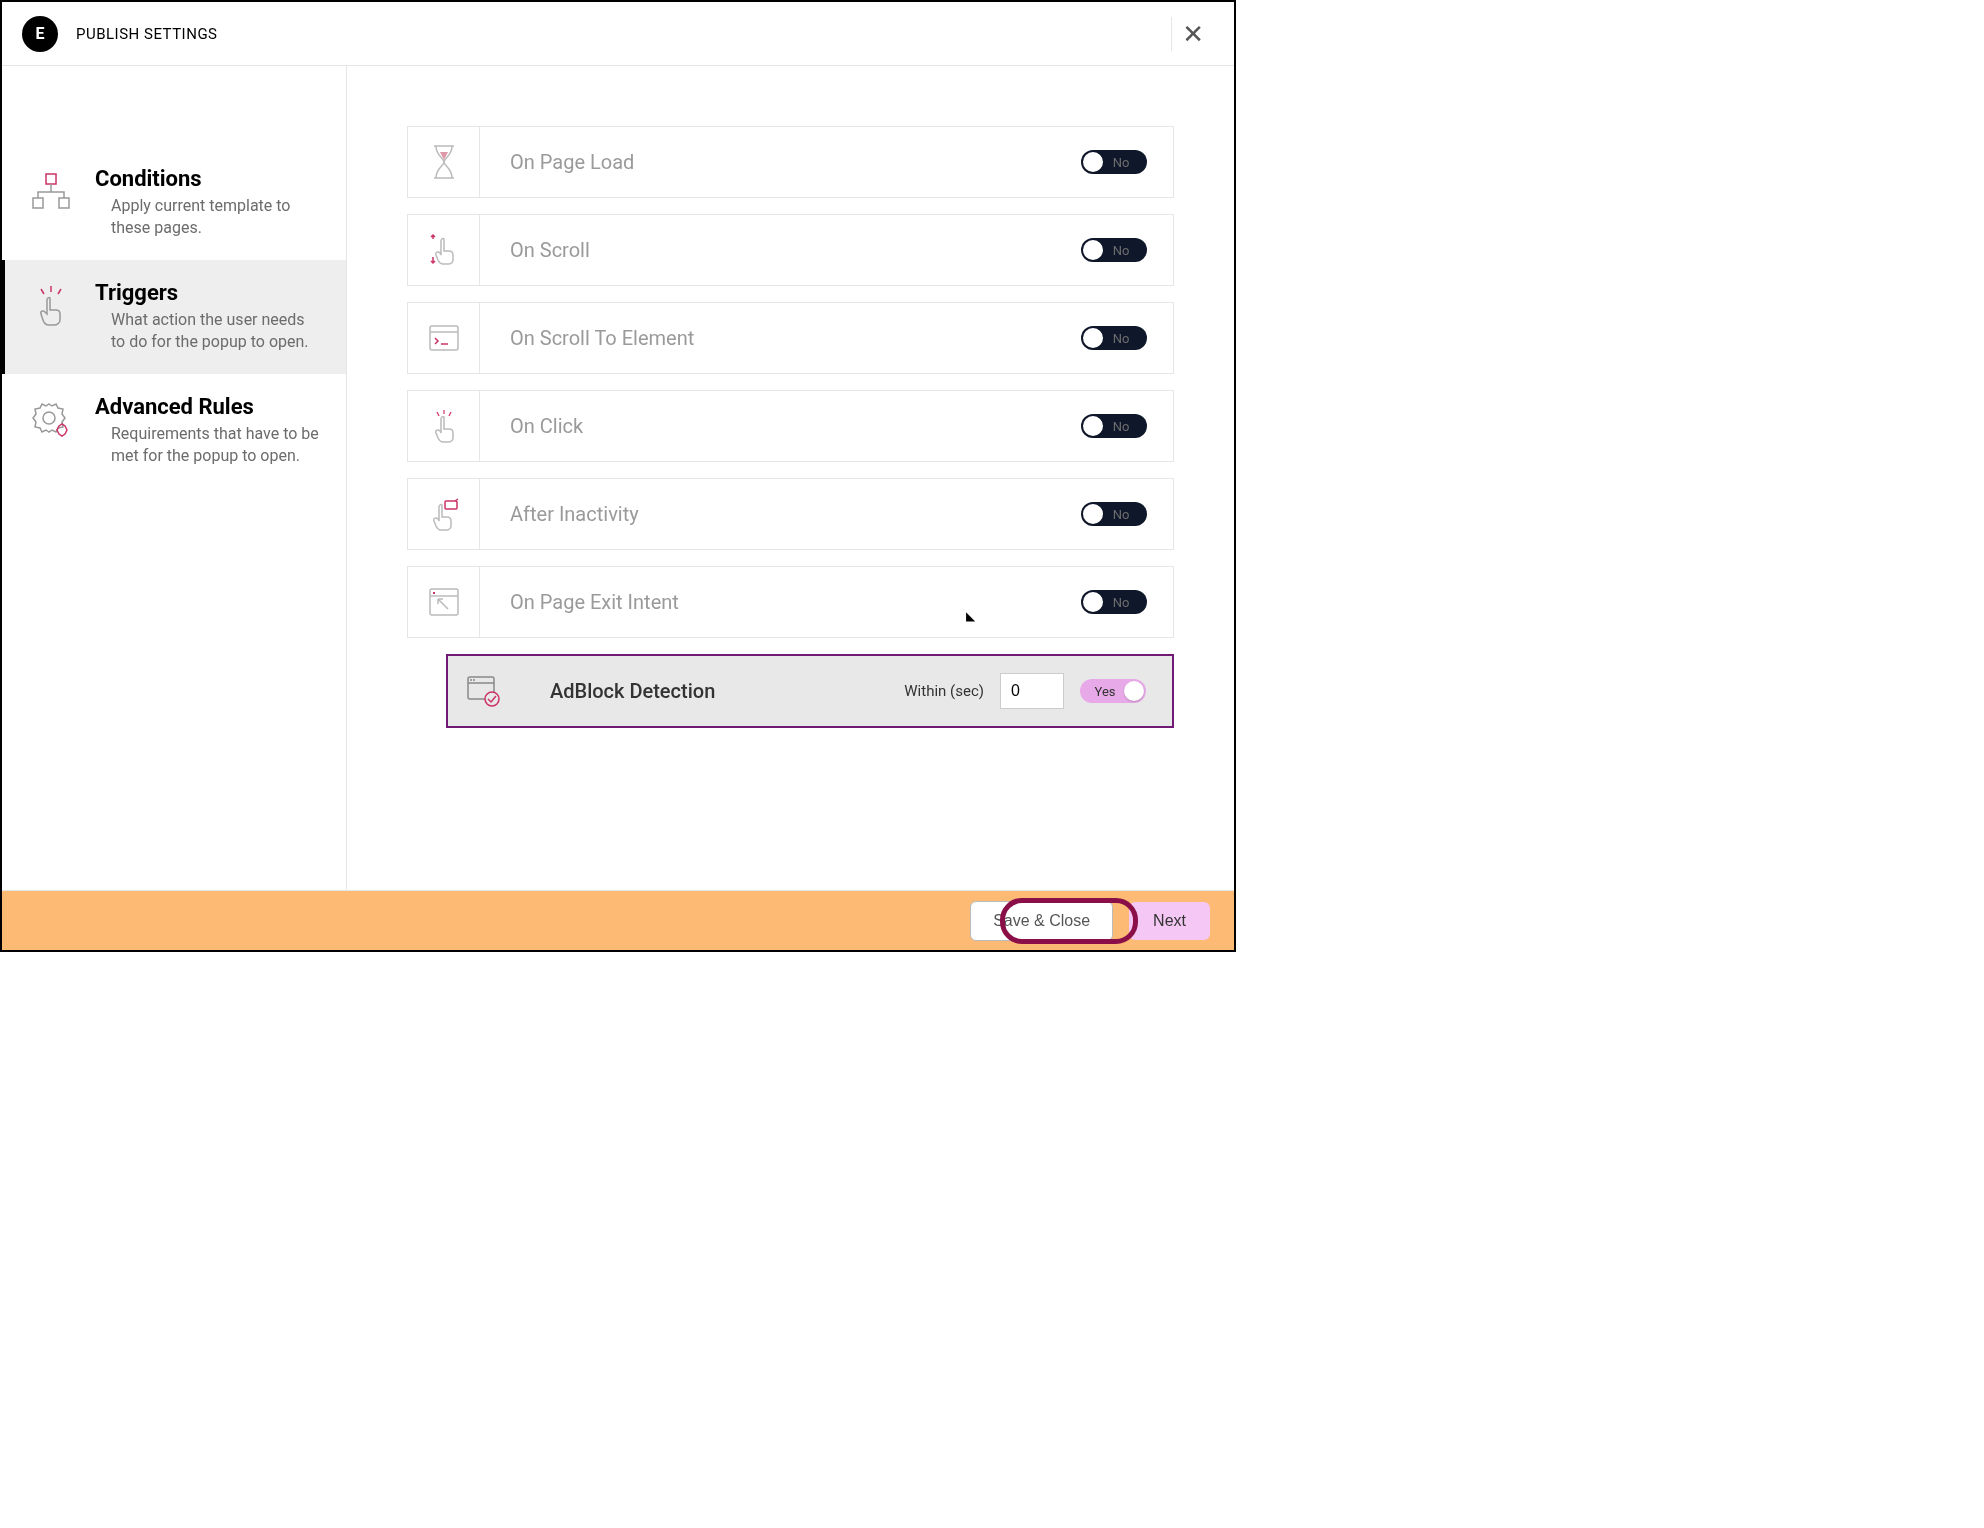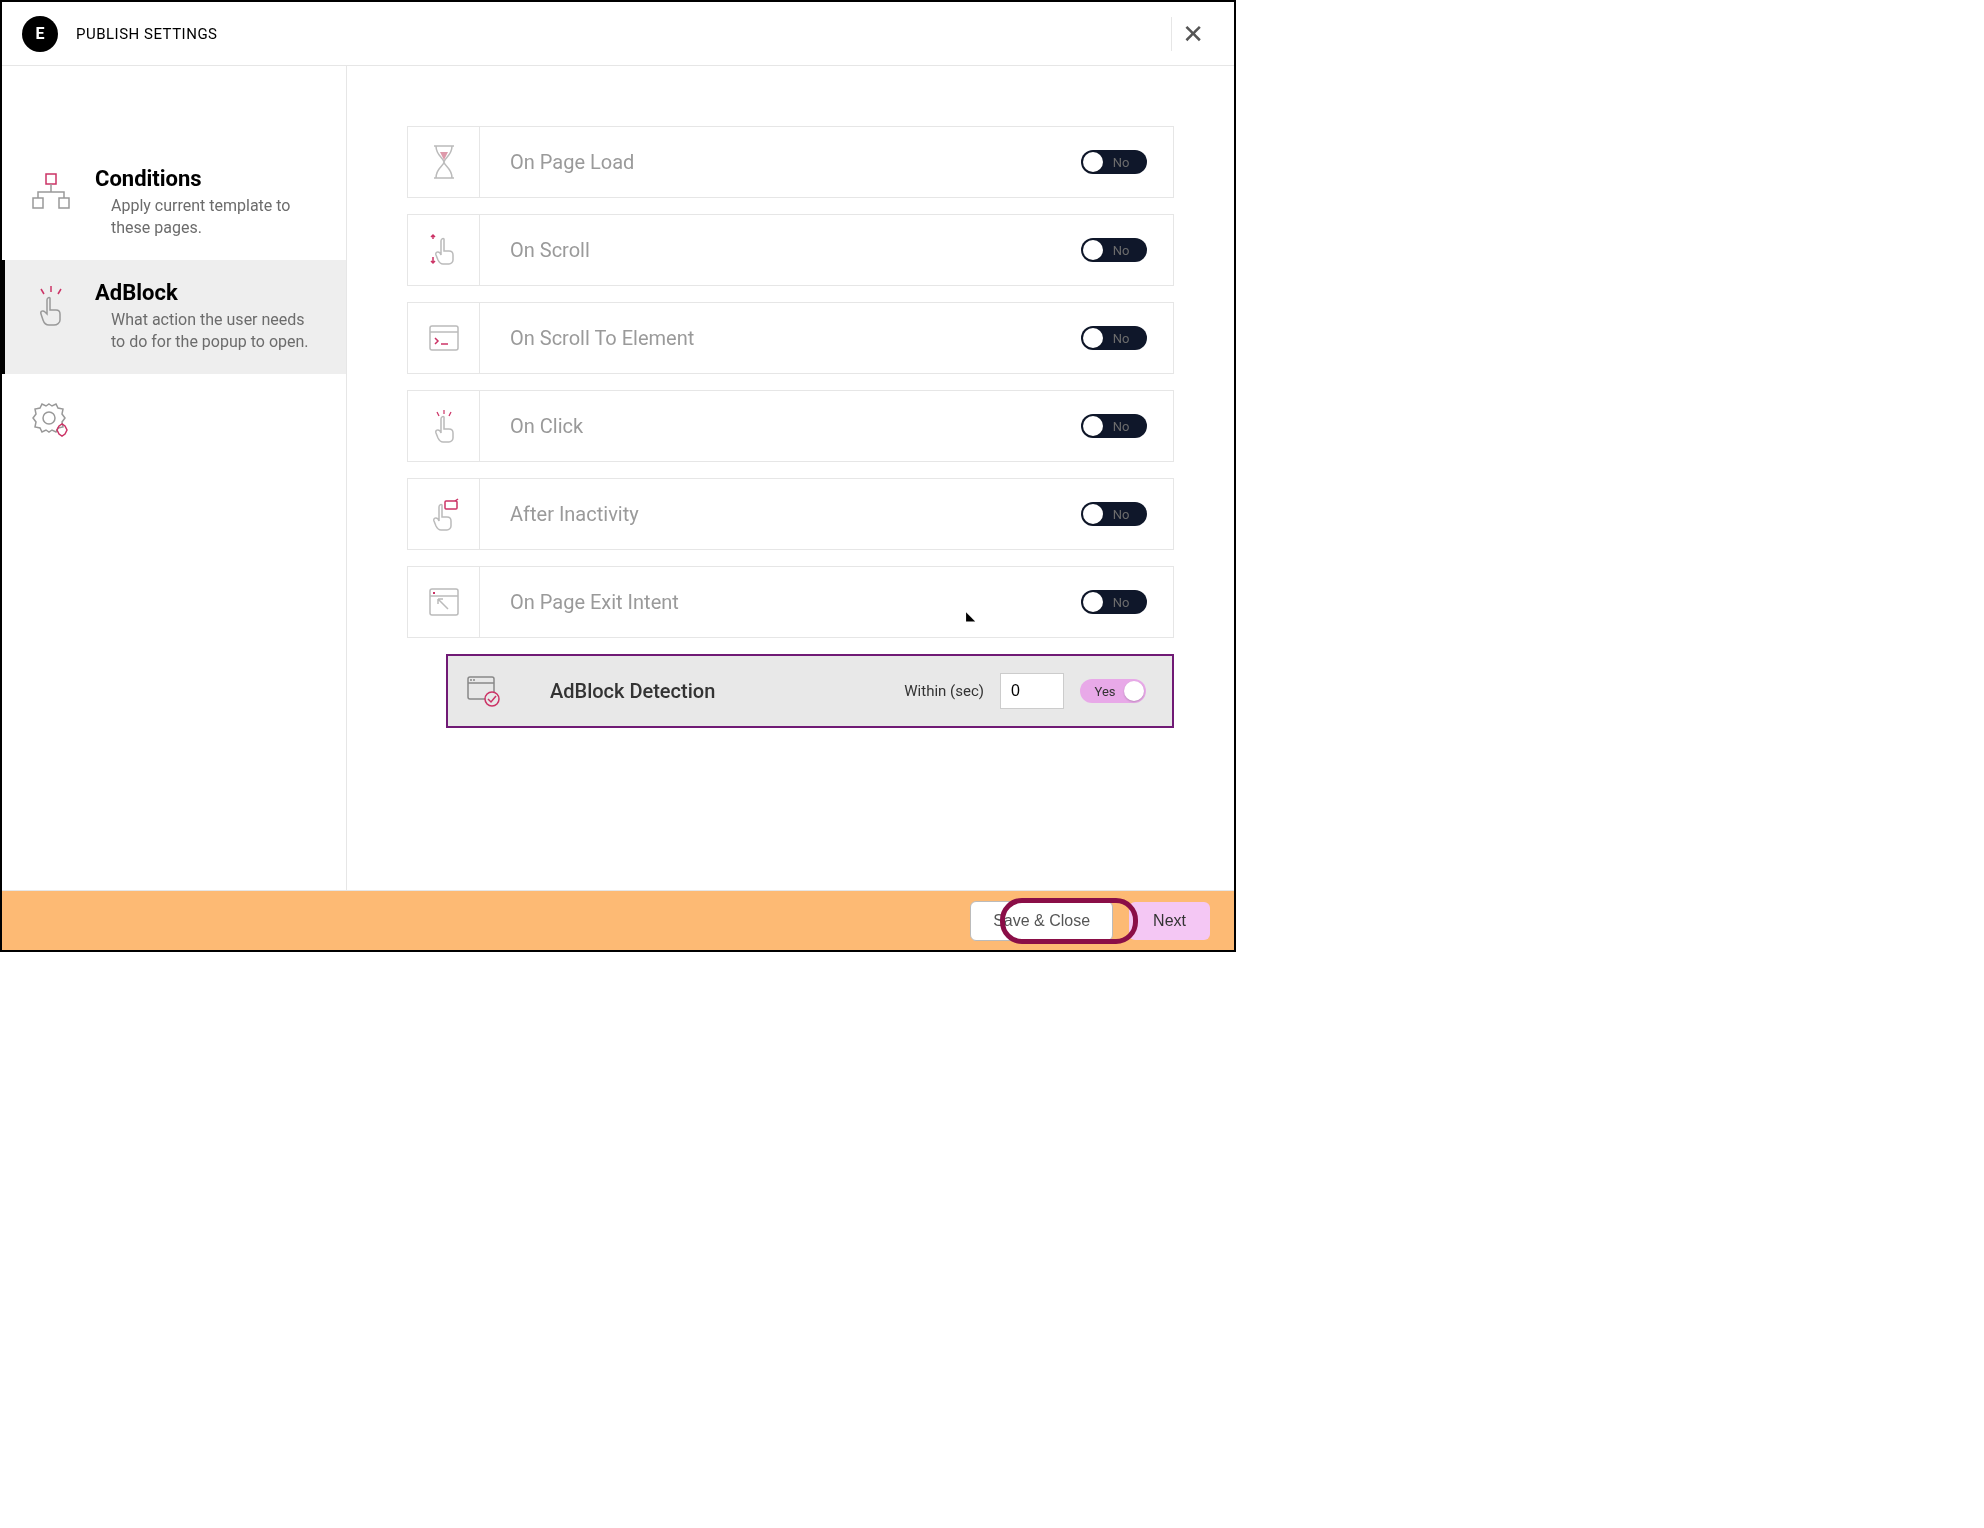--- a/index.html
+++ b/index.html
@@ -84,36 +84,40 @@
               <line x1="22" y1="2" x2="22" y2="8"></line>
               <line x1="12" y1="5" x2="15" y2="10"></line>
               <line x1="32" y1="5" x2="29" y2="10"></line>
             </g>
             <g stroke="#999" stroke-width="1.5" fill="none">
               <path d="M18 16 C18 14 20 13 21 14 L21 26 L27 26 C30 26 31 28 31 30 L31 36 C31 39 28 41 25 41 L20 41 C17 41 15 39 14 36 L12 30 C11 27 14 26 16 28 L18 30 Z"></path>
             </g>
           </svg>
       </div>
       <div class="sidebar-text">
-        <div class="sidebar-title">AdBlock</div>
+        <div class="sidebar-title">Triggers</div>
         <div class="sidebar-desc">What action the user needs to do for the popup to open.</div>
       </div>
     </div>
 
     <div class="sidebar-item">
       <div class="sidebar-icon">
         <svg width="44" height="44" viewBox="0 0 44 44">
             <g stroke="#999" stroke-width="1.5" fill="none">
               <circle cx="20" cy="20" r="6"></circle>
               <path d="M20 6 L23 8 L27 6 L29 10 L34 11 L33 16 L36 20 L33 24 L34 29 L29 30 L27 34 L23 32 L20 34 L17 32 L13 34 L11 30 L6 29 L7 24 L4 20 L7 16 L6 11 L11 10 L13 6 L17 8 Z"></path>
             </g>
             <g stroke="#c36" stroke-width="1.5" fill="none">
               <path d="M30 28 L33 26 L36 28 L38 32 L36 36 L33 38 L30 36 L28 32 Z"></path>
             </g>
           </svg>
+      </div>
+      <div class="sidebar-text">
+        <div class="sidebar-title">Advanced Rules</div>
+        <div class="sidebar-desc">Requirements that have to be met for the popup to open.</div>
       </div>
     </div>
 
   </div>
 
   <div class="main">
 
     <div class="trigger-row">
       <div class="trigger-icon-box">
         <svg width="28" height="36" viewBox="0 0 28 36">

